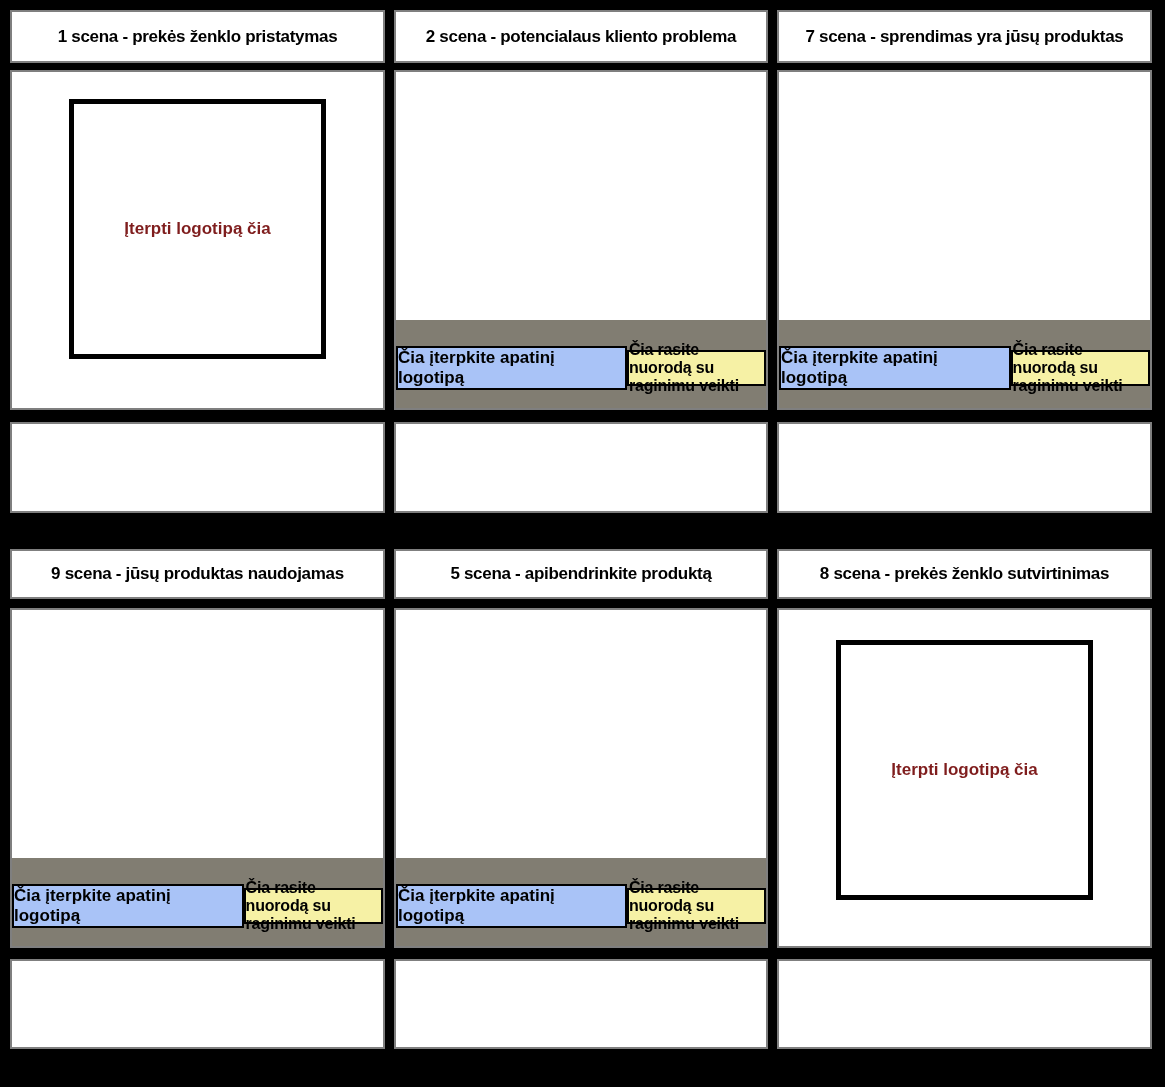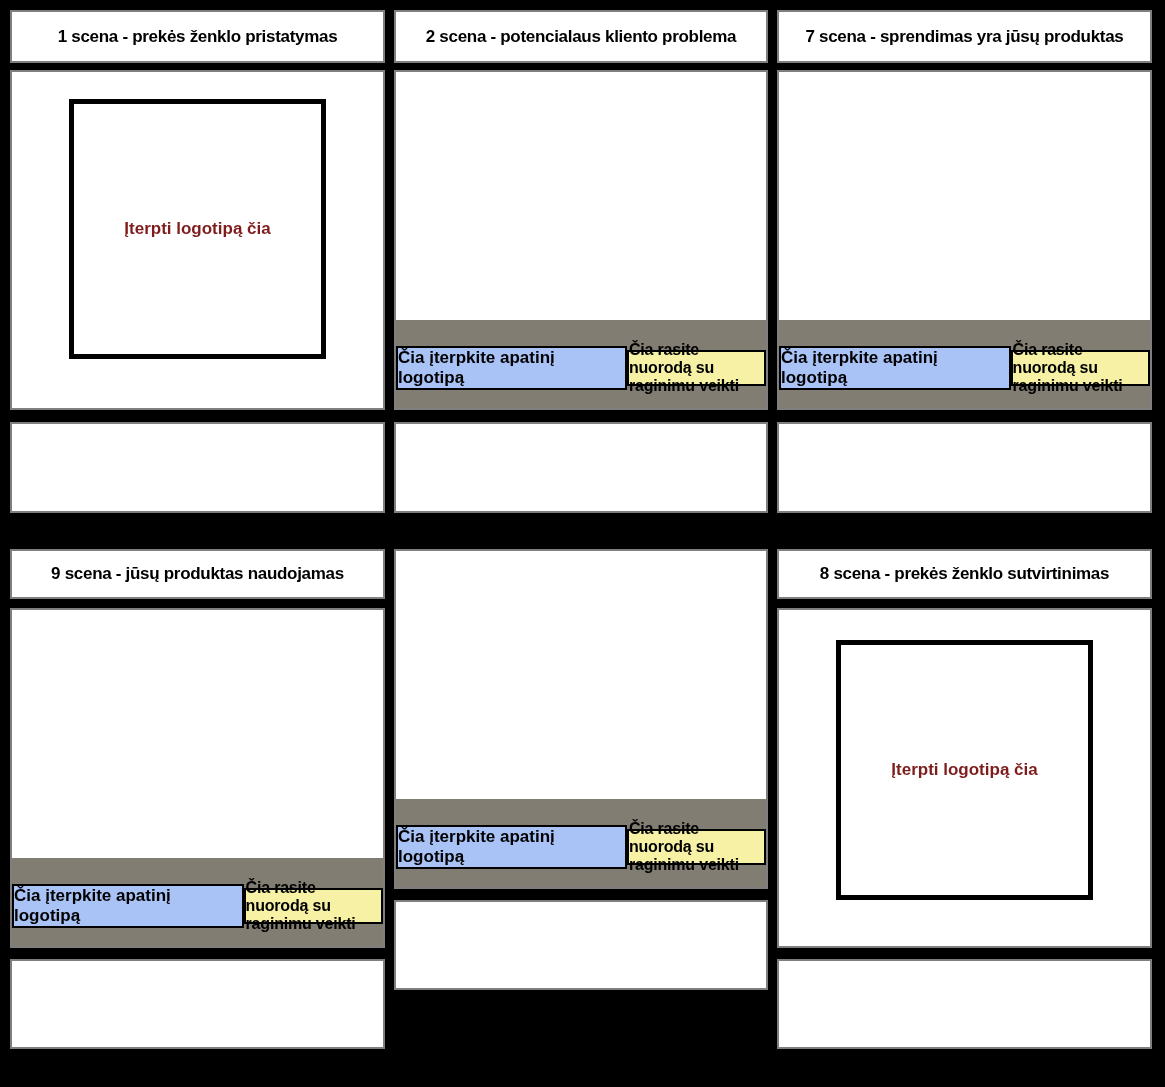--- a/index.html
+++ b/index.html
@@ -127,20 +127,21 @@
       <div class="main-area">
         <div class="strip">
           <div class="logo-btn">Čia įterpkite apatinį logotipą</div>
           <div class="cta-btn">Čia rasite nuorodą su raginimu veikti</div>
         </div>
       </div>
       <div class="desc-box"></div>
     </div>
 
     <div class="cell-col mid">
+      <div class="title-bar">5 scena - apibendrinkite produktą</div>
       <div class="main-area">
         <div class="strip">
           <div class="logo-btn">Čia įterpkite apatinį logotipą</div>
           <div class="cta-btn">Čia rasite nuorodą su raginimu veikti</div>
         </div>
       </div>
       <div class="desc-box"></div>
     </div>
 
     <div class="cell-col">

